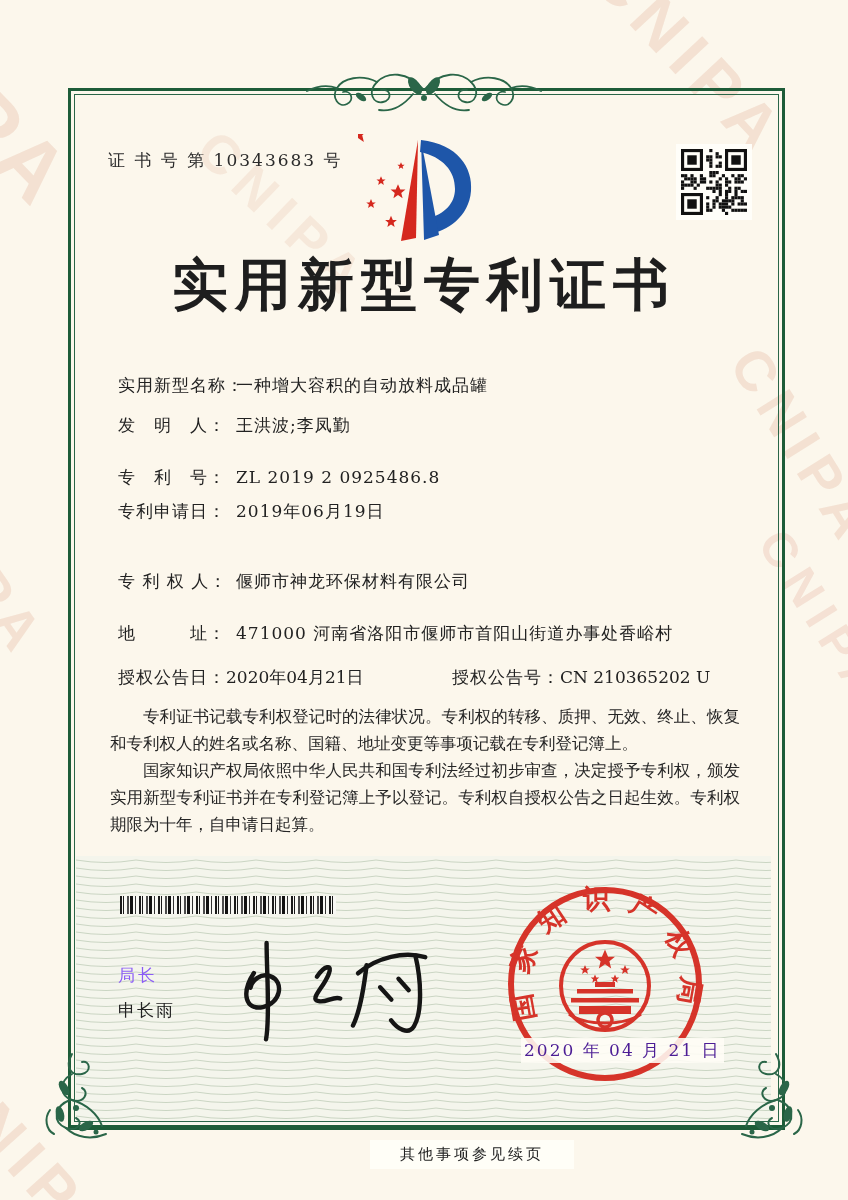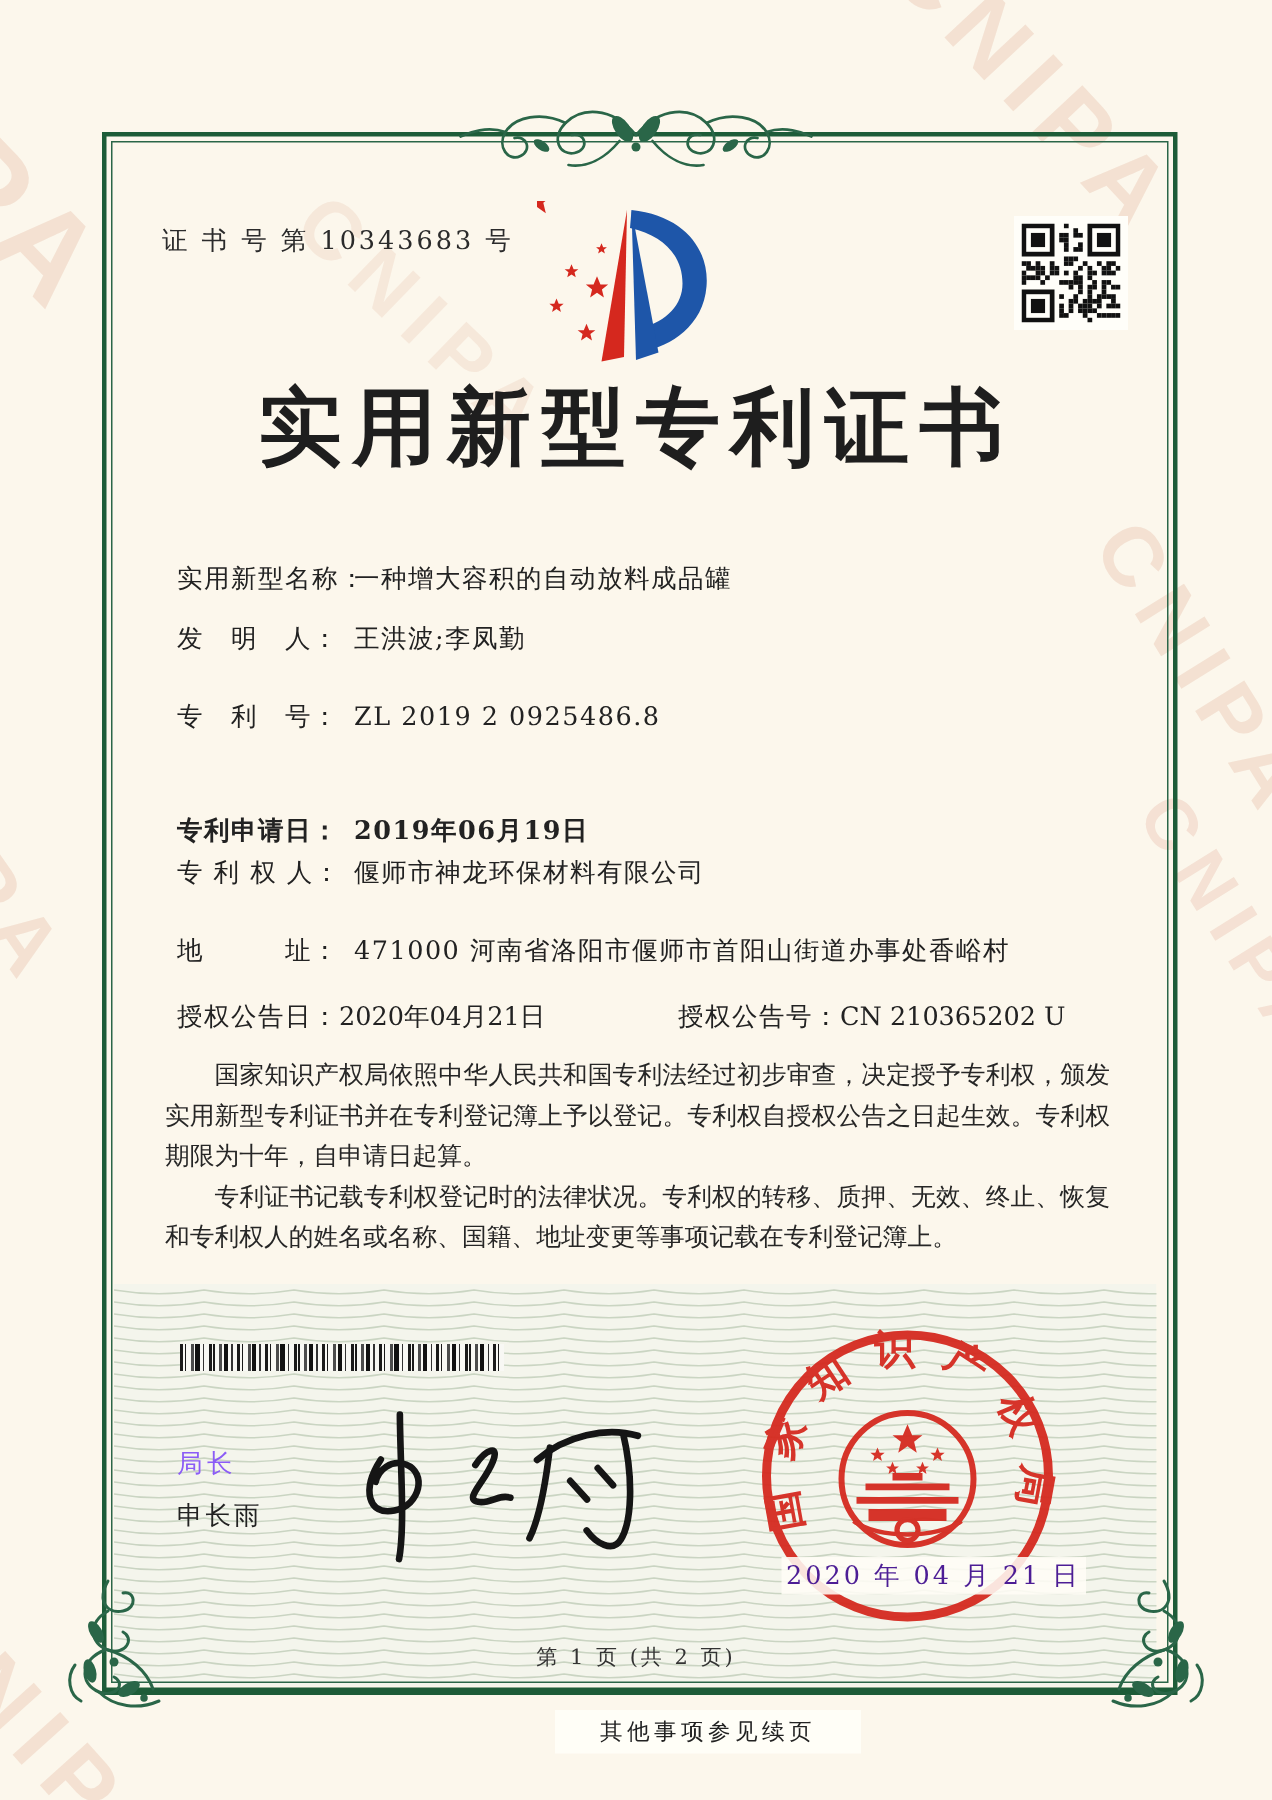--- a/index.html
+++ b/index.html
@@ -27,21 +27,21 @@
   .cert-no{position:absolute;left:108px;top:149px;font-size:17px;color:#2b2b2b;letter-spacing:2px;}
   .logo{position:absolute;left:358px;top:134px;width:122px;height:124px;}
   .qr{position:absolute;left:676px;top:144px;width:76px;height:76px;background:#fffef9;padding:5px;box-sizing:border-box;}
   .title{position:absolute;left:0;top:248px;width:100%;text-align:center;font-size:56px;
          font-weight:bold;color:#1e1e1e;letter-spacing:7px;}
 
   
   .row{position:absolute;left:118px;font-size:17px;color:#222;white-space:nowrap;}
   .row .lbl{display:inline-block;width:118px;letter-spacing:1px;}
   .row .val{letter-spacing:1px;}
-  .r0{top:362px;margin-top:12px;} .r1{top:414px;} .r2{top:466px;} .r3{top:542px;font-weight:bold;} .r4{top:570px;} .r5{top:622px;}
+  .r0{top:362px;margin-top:12px;} .r1{top:414px;} .r2{top:466px;} .r3{top:500px;} .r4{top:570px;} .r5{top:622px;}
   .row-grant{position:absolute;left:118px;top:666px;font-size:17px;color:#222;white-space:nowrap;}
   .row-grant .half1{display:inline-block;width:334px;}
   .row-grant .lbl{letter-spacing:1px;}
 
   
   .body-text{position:absolute;left:110px;top:703px;width:630px;font-size:16.5px;line-height:27px;
              color:#262626;text-align:justify;}
   .body-text p{margin:0;text-indent:2em;}
 
   
@@ -335,22 +335,22 @@
     <span class="lbl">专 利 权 人：</span><span class="val">偃师市神龙环保材料有限公司</span>
   </div>
   <div class="row r5">
     <span class="lbl">地　　　址：</span><span class="val">471000 河南省洛阳市偃师市首阳山街道办事处香峪村</span>
   </div>
   <div class="row-grant">
     <span class="half1"><span class="lbl">授权公告日：</span><span class="val">2020年04月21日</span></span><span><span class="lbl">授权公告号：</span><span class="val">CN 210365202 U</span></span>
   </div>
 
   <div class="body-text">
+    <p>专利证书记载专利权登记时的法律状况。专利权的转移、质押、无效、终止、恢复和专利权人的姓名或名称、国籍、地址变更等事项记载在专利登记簿上。</p>
     <p>国家知识产权局依照中华人民共和国专利法经过初步审查，决定授予专利权，颁发实用新型专利证书并在专利登记簿上予以登记。专利权自授权公告之日起生效。专利权期限为十年，自申请日起算。</p>
-    <p>专利证书记载专利权登记时的法律状况。专利权的转移、质押、无效、终止、恢复和专利权人的姓名或名称、国籍、地址变更等事项记载在专利登记簿上。</p>
   </div>
 
   <div class="barcode"></div>
 
   <div class="sig-title">局长</div>
   <div class="sig-name">申长雨</div>
   <svg class="signature" viewBox="0 0 220 110">
     <g stroke="#151515" stroke-width="4.5" fill="none" stroke-linecap="round" stroke-linejoin="round">
       <path d="M46,8 C45,40 47,84 42,106"></path>
       <path d="M32,38 C18,58 22,76 40,73 C58,70 63,48 49,42 C39,38 30,45 28,53"></path>
@@ -381,18 +381,17 @@
         <rect x="-28" y="3" width="56" height="4.5"></rect>
         <rect x="-34" y="12" width="68" height="4.5"></rect>
         <rect x="-26" y="20" width="52" height="8"></rect>
       </g>
       <circle cx="0" cy="34" r="7" fill="none" stroke="#d5281e" stroke-width="3.5"></circle>
       <path d="M-36,28 C-20,40 20,40 36,28" fill="none" stroke="#d5281e" stroke-width="3"></path>
     </g>
   </svg>
   <div class="seal-date">2020 年 04 月 21 日</div>
 
-  <div class="page-info">第 1 页 (共 2 页)</div>
   <div class="footer-note">
     <span>其他事项参见续页</span>
   </div>
 
 </div>
 
 </body></html>

